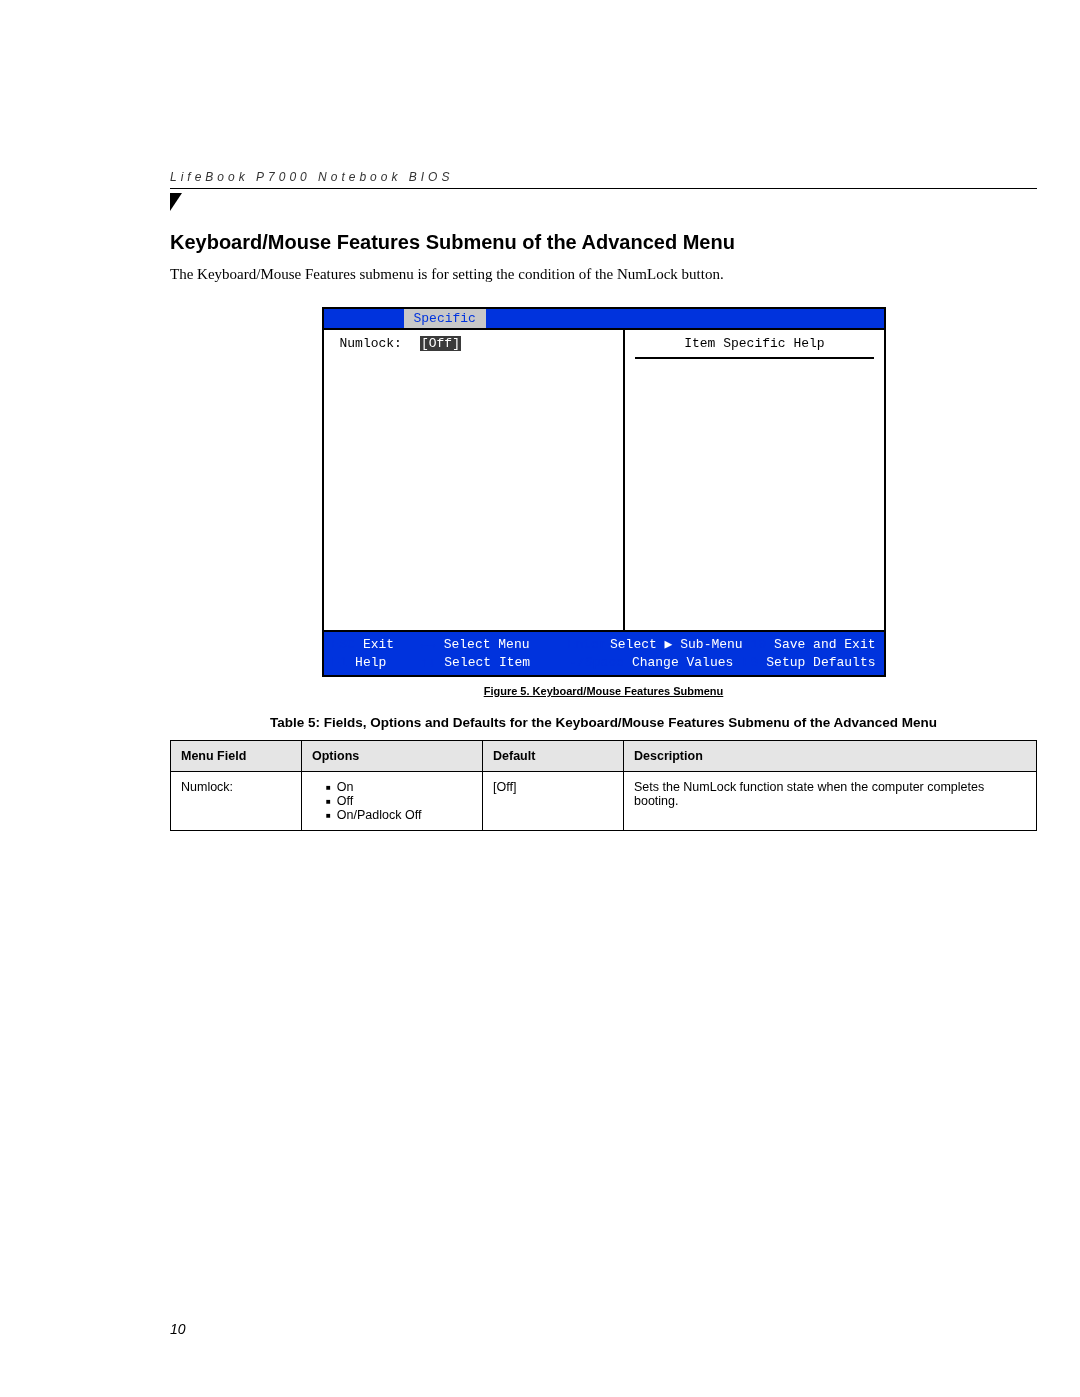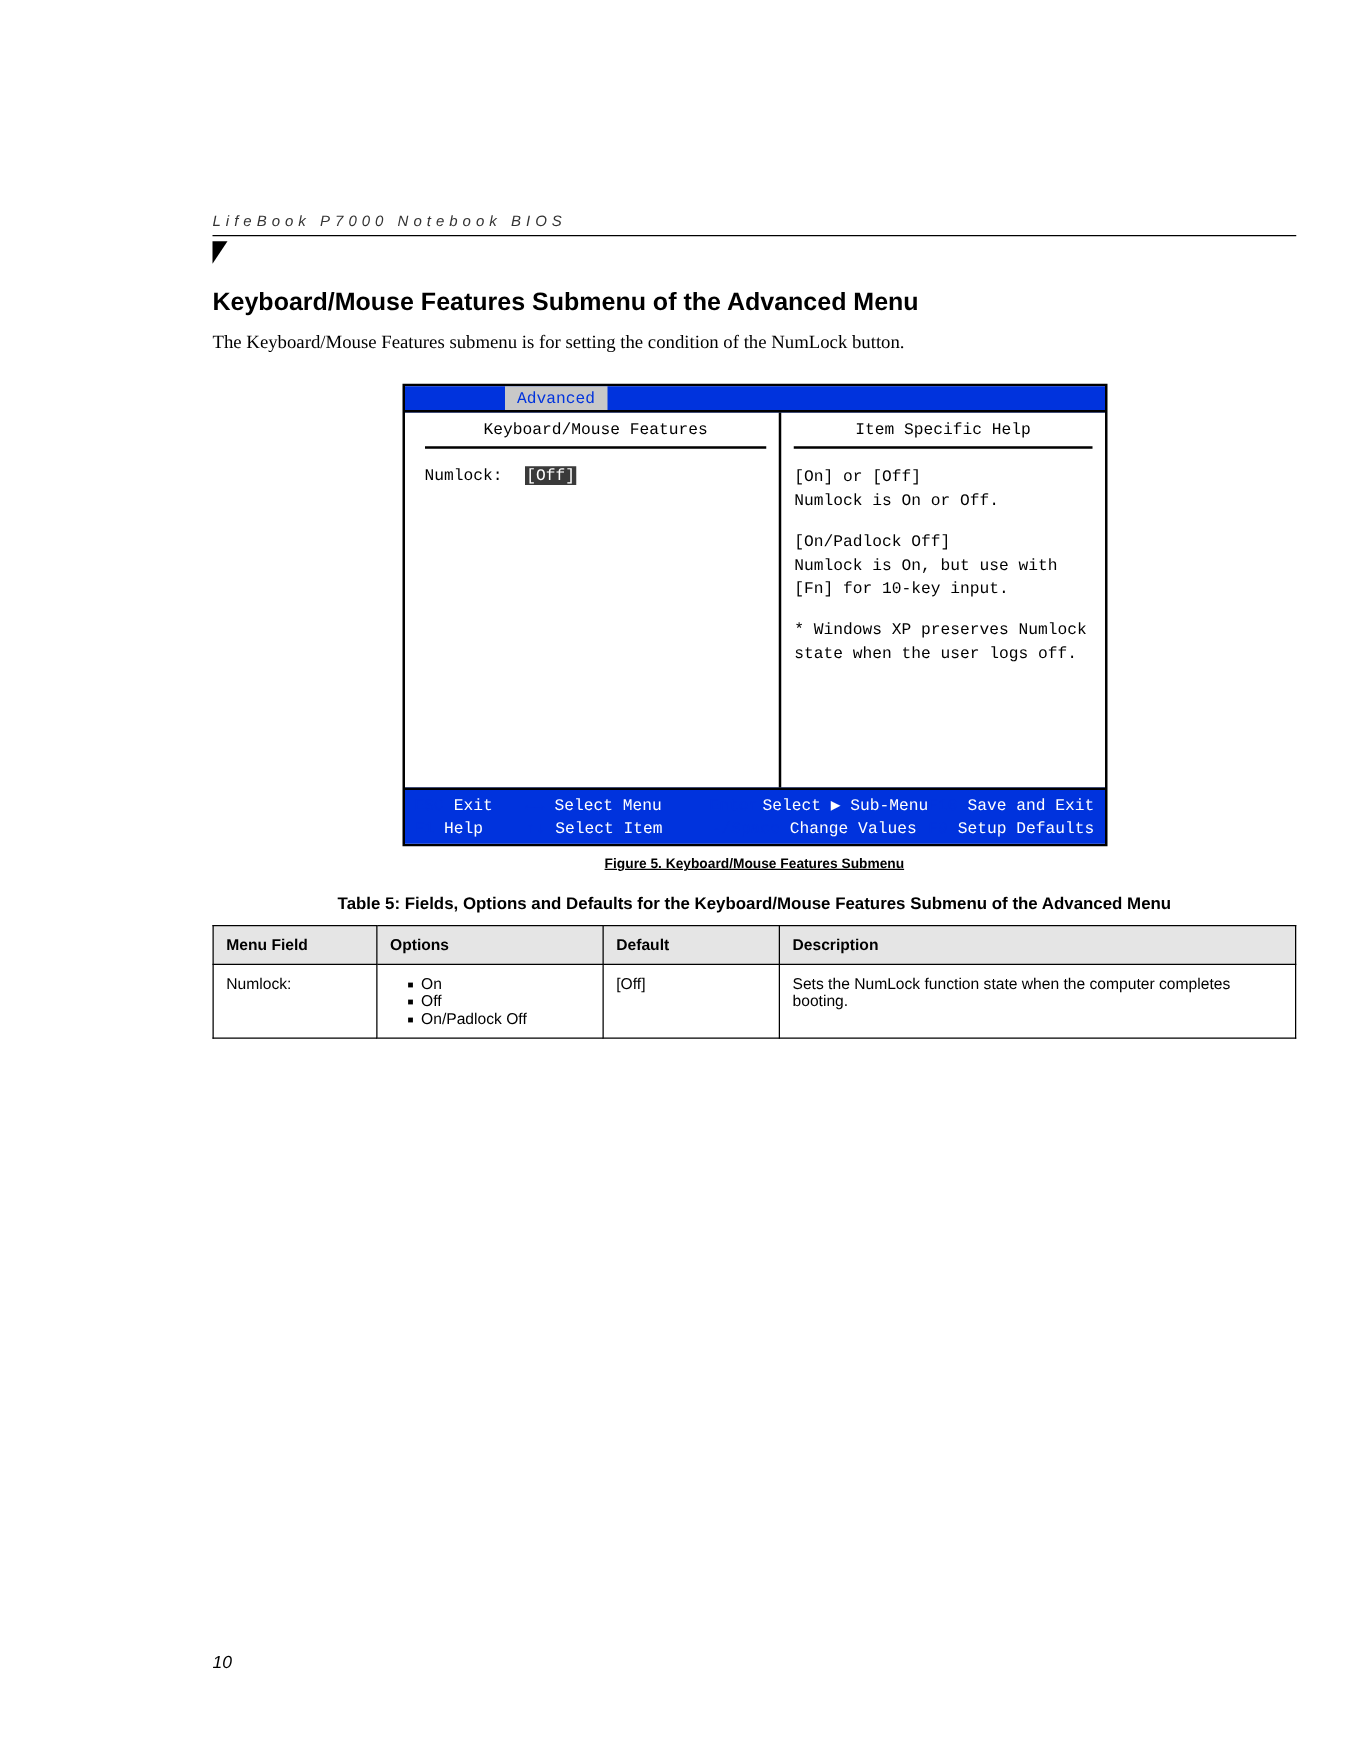--- a/index.html
+++ b/index.html
@@ -166,40 +166,32 @@
   <div class="running-head">LifeBook P7000 Notebook BIOS</div>
   <div class="tick"></div>
 
   <div class="section-title">Keyboard/Mouse Features Submenu of the Advanced Menu</div>
   <div class="intro">The Keyboard/Mouse Features submenu is for setting the condition of the NumLock button.</div>
 
   <div class="bios-wrap">
 
     <div class="bios-menubar">
       <span class="spacer-left"></span>
-      <span class="bios-tab">Advanced</span>
+      <span class="bios-tab">Specific</span>
     </div>
 
     <div class="bios-body">
       <div class="bios-left">
-        <div class="bios-subhead">Keyboard/Mouse Features</div>
         <div class="bios-field-row">
           <span>Numlock:</span>
           <span class="bios-value-sel">[Off]</span>
         </div>
       </div>
       <div class="bios-right">
         <div class="bios-subhead">Item Specific Help</div>
-        <div class="help-text">
-          <p style="white-space:pre-line">[On] or [Off]
-Numlock is On or Off.</p>
-          <p style="white-space:pre-line">[On/Padlock Off]
-Numlock is On, but use with [Fn] for 10-key input.</p>
-          <p style="white-space:pre-line">* Windows XP preserves Numlock state when the user logs off.</p>
-        </div>
       </div>
     </div>
 
     <div class="bios-footer">
       <div class="ft-row">
         <span class="ft-cell c1"><span class="hidden-key">ESC</span><span class="ft-sep"></span><span>Exit</span></span>
         <span class="ft-cell c2"><span class="hidden-key">←→</span><span class="ft-sep"></span><span>Select Menu</span></span>
         <span class="ft-cell c3"><span class="hidden-key">Enter</span><span class="ft-sep"></span><span>Select ▶ Sub-Menu</span></span>
         <span class="ft-cell c4"><span class="hidden-key">F10</span><span class="ft-sep"></span><span>Save and Exit</span></span>
       </div>

